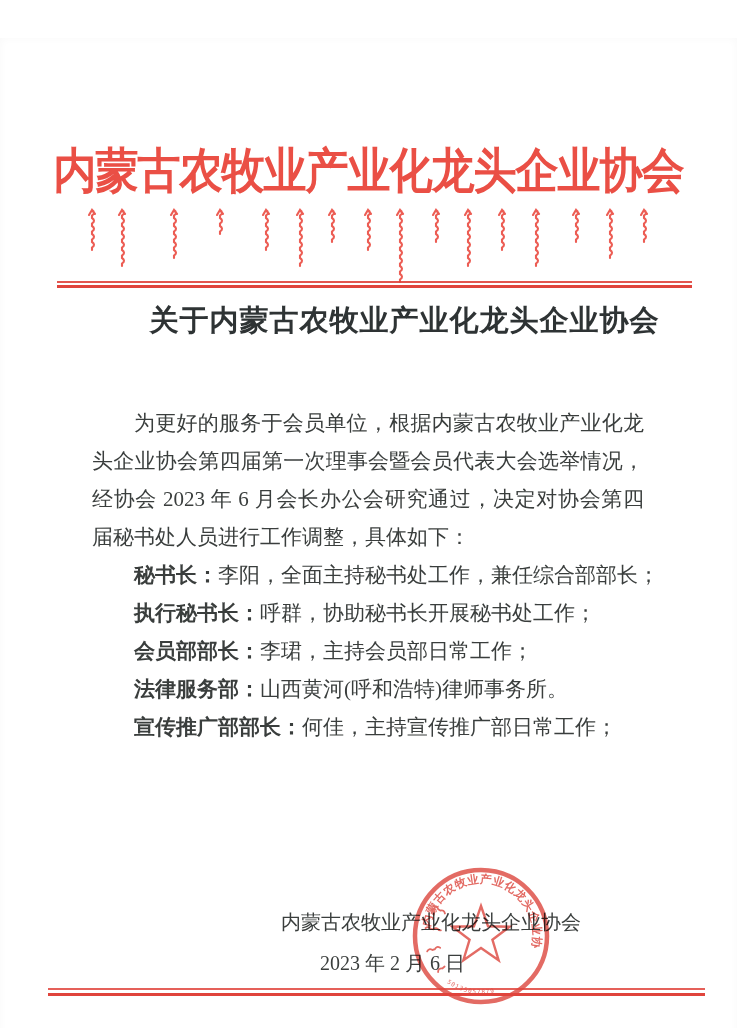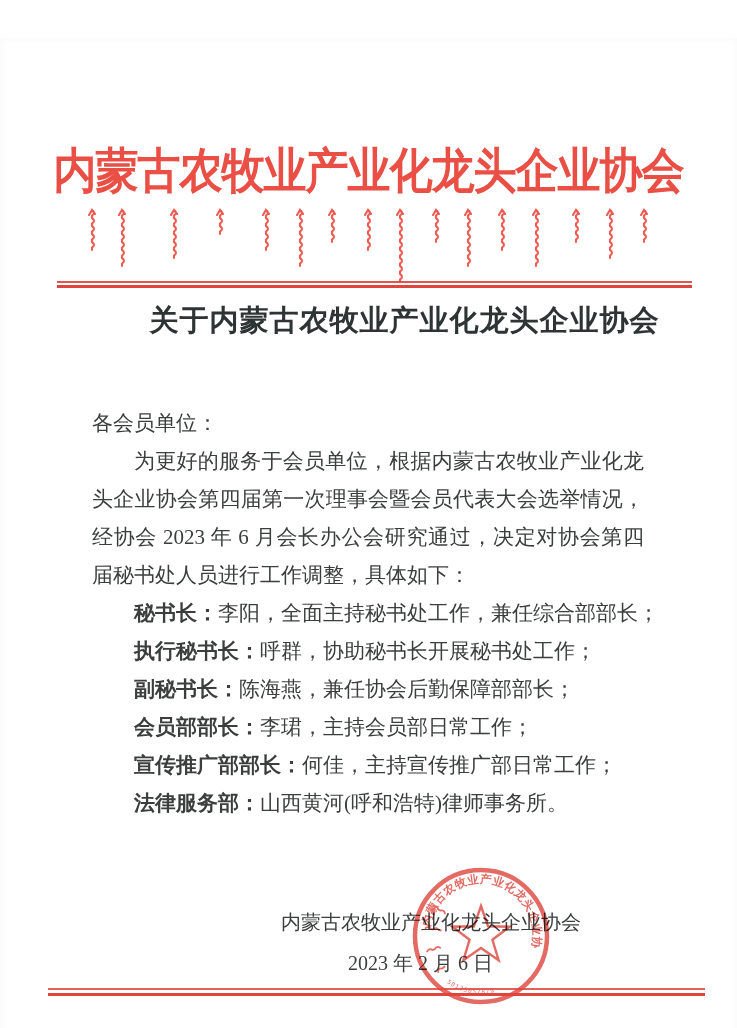--- a/index.html
+++ b/index.html
@@ -55,21 +55,21 @@
   .doc-body p{margin:0;}
   .para{ text-indent:42px; text-align:justify; }
   .appointment{ padding-left:42px; white-space:nowrap; }
   .appointment .label{ font-weight:700; }
   
   .sign-org{
     position:absolute;top:871px;left:281px;
     font-size:20px;color:var(--ink);white-space:nowrap;letter-spacing:0px;
   }
   .sign-date{
-    position:absolute;top:912px;left:348px;
+    position:absolute;top:912px;left:320px;
     font-size:20px;color:var(--ink);white-space:nowrap;
   }
   
   .seal{
     position:absolute;left:403px;top:820px;width:156px;height:156px;
     mix-blend-mode:multiply;opacity:.82;
   }
   .seal .ring{fill:none;stroke:var(--seal-red);stroke-width:4.5;}
   .seal .star{fill:none;stroke:var(--seal-red);stroke-width:2.4;stroke-linejoin:miter;}
   .seal .seal-cjk{font-family:"Liberation Serif","DejaVu Serif",serif;font-weight:700;font-size:11.5px;fill:var(--seal-red);letter-spacing:.5px;}
@@ -108,40 +108,36 @@
   <div class="sep-top">
       <i></i>
       <i></i>
     </div>
 
   <div class="doc-title">
     <div>关于内蒙古农牧业产业化龙头企业协会</div>
   </div>
 
   <div class="doc-body">
-    <p class="salutation">各会员单位：</p>
     <p class="para">为更好的服务于会员单位，根据内蒙古农牧业产业化龙头企业协会第四届第一次理事会暨会员代表大会选举情况，经协会 2023 年 6 月会长办公会研究通过，决定对协会第四届秘书处人员进行工作调整，具体如下：</p>
 
     <div class="appointment">
       <span class="label">秘书长：</span><span>李阳，全面主持秘书处工作，兼任综合部部长；</span>
     </div>
     <div class="appointment">
       <span class="label">执行秘书长：</span><span>呼群，协助秘书长开展秘书处工作；</span>
     </div>
     <div class="appointment">
-      <span class="label">副秘书长：</span><span>陈海燕，兼任协会后勤保障部部长；</span>
-    </div>
-    <div class="appointment">
       <span class="label">会员部部长：</span><span>李珺，主持会员部日常工作；</span>
     </div>
     <div class="appointment">
-      <span class="label">宣传推广部部长：</span><span>何佳，主持宣传推广部日常工作；</span>
+      <span class="label">法律服务部：</span><span>山西黄河(呼和浩特)律师事务所。</span>
     </div>
     <div class="appointment">
-      <span class="label">法律服务部：</span><span>山西黄河(呼和浩特)律师事务所。</span>
+      <span class="label">宣传推广部部长：</span><span>何佳，主持宣传推广部日常工作；</span>
     </div>
   </div>
 
   <div class="sign-org">内蒙古农牧业产业化龙头企业协会</div>
   <div class="sign-date">2023 年 2 月 6 日</div>
 
   <svg class="seal" viewBox="-78 -78 156 156">
     <circle class="ring" cx="0" cy="0" r="66"></circle>
     <polygon class="star" points="0,-30 7.05,-9.71 28.53,-9.27 11.41,3.71 17.63,24.27 0,12 -17.63,24.27 -11.41,3.71 -28.53,-9.27 -7.05,-9.71"></polygon>
     <defs>

